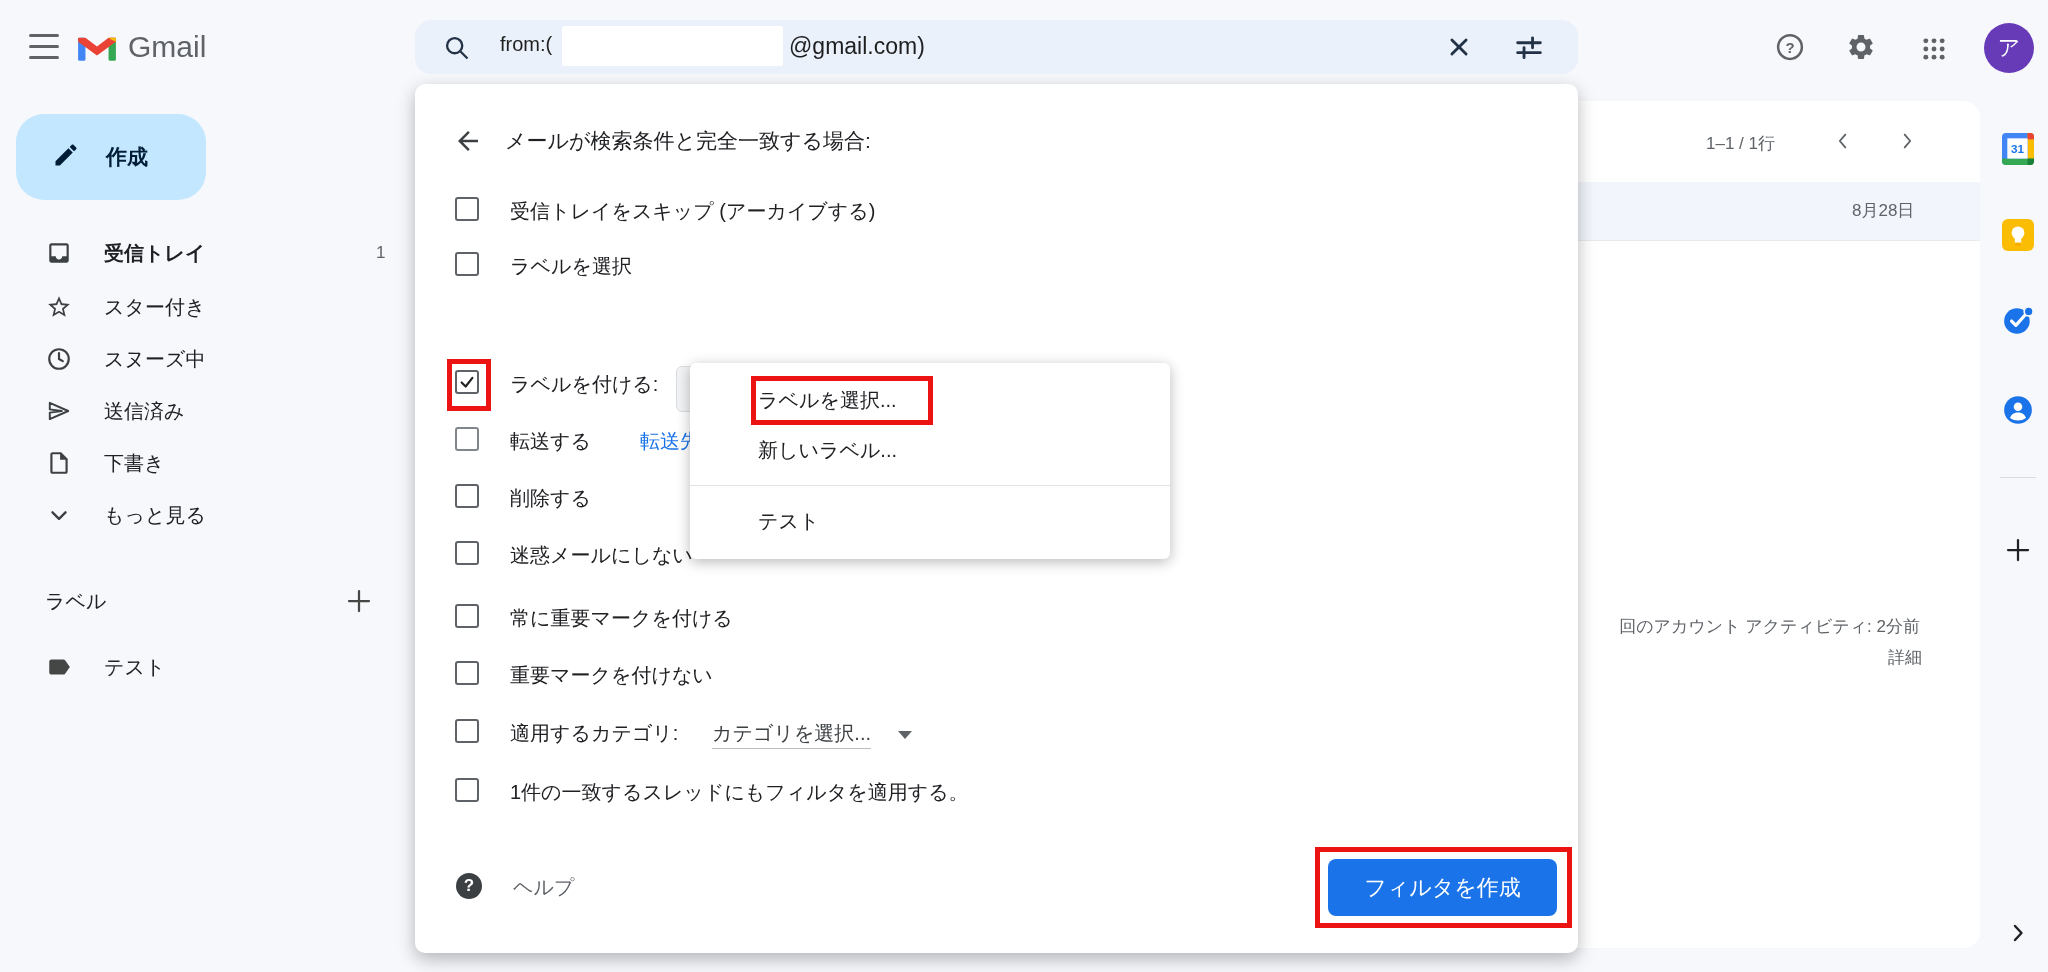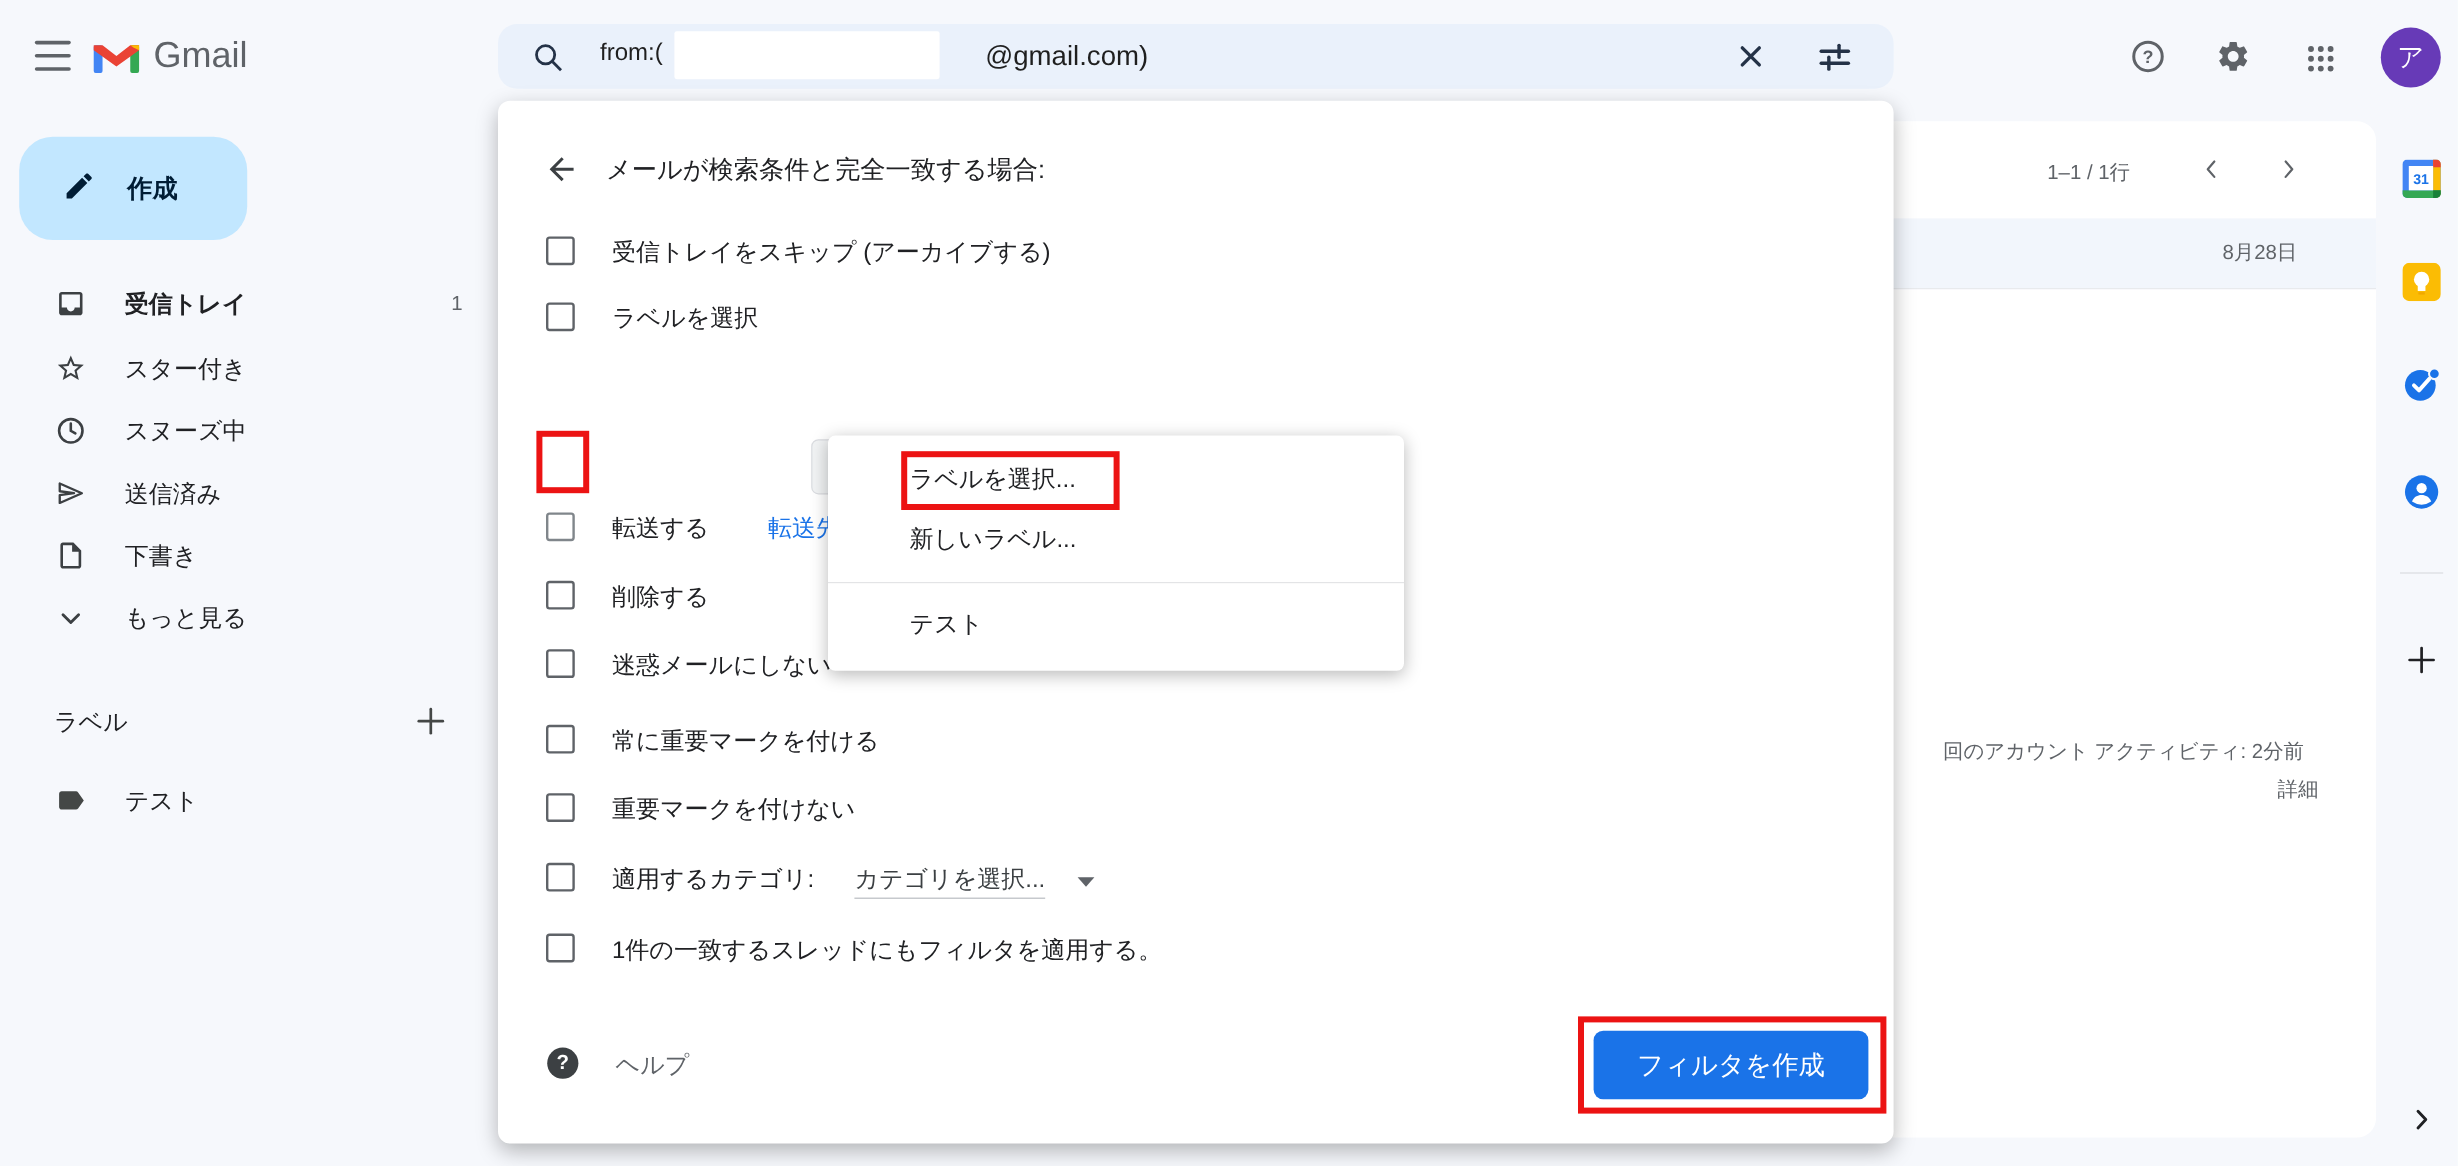--- a/index.html
+++ b/index.html
@@ -6,21 +6,21 @@
   .stage{position:relative;width:2048px;height:972px;background:#f6f8fc;overflow:hidden;color:#202124;}
   .abs{position:absolute;}
   .txt{white-space:nowrap;}
   
   .hamburger{left:26px;top:34px;width:36px;height:28px;cursor:pointer;}
   .hamburger span{position:absolute;left:3px;width:30px;height:3px;background:#5f6368;border-radius:2px;}
   .brand-text{left:128px;top:30px;font-size:30px;color:#5f6368;}
   .searchbar{left:415px;top:20px;width:1163px;height:54px;background:#eaf1fb;border-radius:16px;}
   .search-q{left:500px;top:33px;font-size:20px;color:#1f1f1f;}
   .redact{left:562px;top:26px;width:221px;height:40px;background:#ffffff;border-radius:2px;}
-  .search-suffix{left:789px;top:33px;font-size:23px;color:#1f1f1f;margin-left:32px;}
+  .search-suffix{left:789px;top:33px;font-size:23px;color:#1f1f1f;}
   .tb-icon{width:44px;height:44px;display:flex;align-items:center;justify-content:center;border-radius:50%;}
   .avatar{left:1984px;top:23px;width:50px;height:50px;border-radius:50%;display:flex;align-items:center;justify-content:center;color:#fff;font-size:22px;}
   
   .compose{left:16px;top:114px;width:190px;height:86px;background:#c2e7ff;border-radius:28px;display:flex;align-items:center;gap:26px;padding-left:36px;box-sizing:border-box;}
   .compose .lbl{font-size:21px;color:#001d35;font-weight:bold;}
   .nav-item{left:16px;width:300px;height:52px;display:flex;align-items:center;}
   .nav-icon{width:26px;height:26px;margin-left:30px;display:flex;align-items:center;justify-content:center;}
   .nav-label{margin-left:32px;font-size:20px;color:#202124;}
   .nav-count{position:absolute;right:-62px;font-size:17px;color:#5f6368;}
   .labels-head{left:45px;top:588px;font-size:20px;color:#202124;}
@@ -208,21 +208,21 @@
       </svg>
   </div>
   <div class="abs" style="left:1896px;top:130px">
     <svg width="22" height="22" viewBox="0 0 24 24" fill="none" stroke="#5f6368" stroke-width="2" stroke-linecap="round" stroke-linejoin="round">
         <polyline points="9.5 5 15.5 12 9.5 19"></polyline>
       </svg>
   </div>
   <div class="abs mailrow"></div>
   <div class="abs txt" style="left:1852px;top:199px;font-size:17px;color:#5f6368">8月28日</div>
   <div class="abs footer-txt txt" style="right:128px;top:615px">回のアカウント アクティビティ: 2分前</div>
-  <div class="abs footer-txt txt" style="right:116px;top:646px">詳細</div>
+  <div class="abs footer-txt txt" style="right:126px;top:646px">詳細</div>
 
   <div class="abs strip-icon" style="top:132px">
     <svg width="32" height="32" viewBox="0 0 30 30" style="border-radius:4px">
       <rect width="30" height="30" fill="#4285f4"></rect>
       <rect x="24" width="6" height="30" fill="#fbbc04"></rect>
       <rect x="24" width="6" height="6" fill="#ea4335"></rect>
       <rect y="24" width="30" height="6" fill="#34a853"></rect>
       <rect x="24" y="24" width="6" height="6" fill="#188038"></rect>
       <rect x="5" y="5" width="19" height="19" fill="#ffffff"></rect>
       <text x="14.5" y="19" text-anchor="middle" font-size="11" font-weight="bold" fill="#1a73e8">31</text>
@@ -272,20 +272,28 @@
   <div class="abs panel-title txt">メールが検索条件と完全一致する場合:</div>
 
   <div class="abs opt-row" style="top:196px">
     <span class="cbx"></span>
     <span class="opt-label">受信トレイをスキップ (アーカイブする)</span>
   </div>
   <div class="abs opt-row" style="top:251px">
     <span class="cbx"></span>
     <span class="opt-label">ラベルを選択</span>
   </div>
+  <div class="abs opt-row" style="top:369px">
+    <span class="cbx">
+      <svg width="18" height="18" viewBox="0 0 20 20" fill="none" stroke="#202124" stroke-width="2.4" stroke-linecap="round" stroke-linejoin="round">
+          <polyline points="4 10.5 8.5 15 16 5.5"></polyline>
+        </svg>
+    </span>
+    <span class="opt-label">ラベルを付ける:</span>
+  </div>
   <div class="abs label-select-btn"></div>
   <div class="abs opt-row" style="top:426px">
     <span class="cbx" style="border-color:#80868b"></span>
     <span class="opt-label">転送する</span>
     <span class="fwd-link txt">転送先を追加</span>
   </div>
   <div class="abs opt-row" style="top:483px">
     <span class="cbx"></span>
     <span class="opt-label">削除する</span>
   </div>

